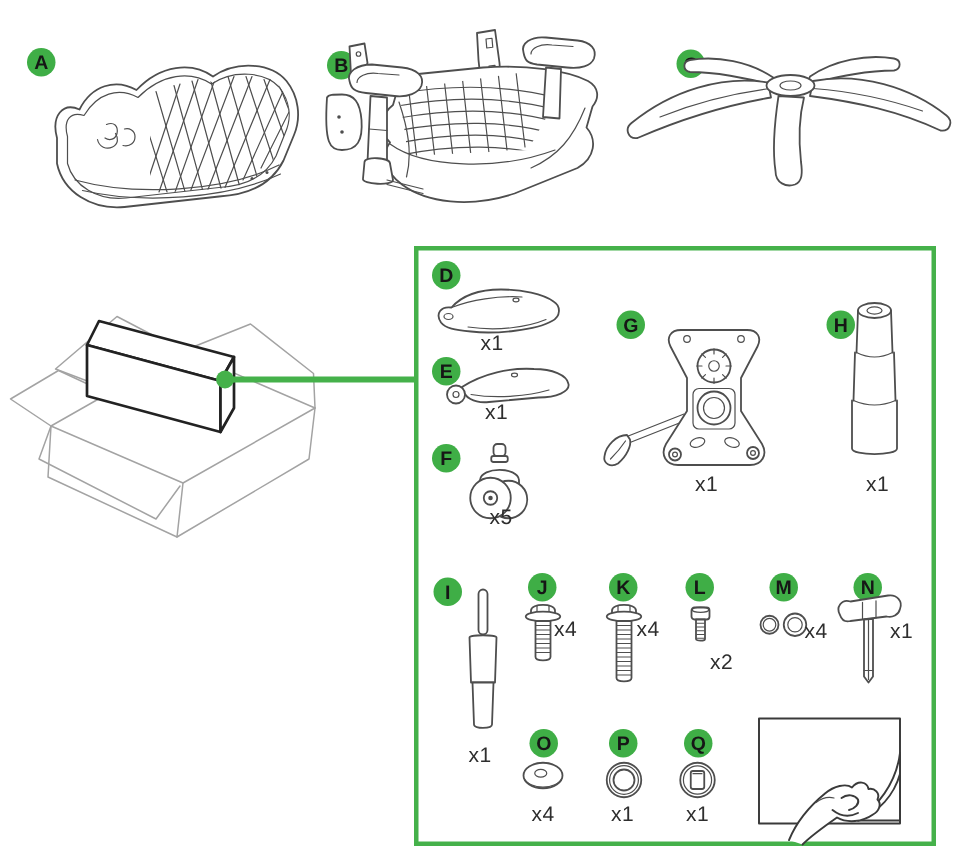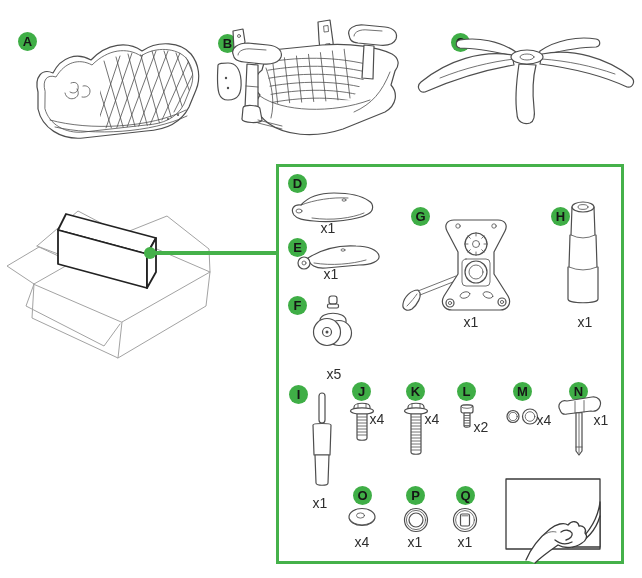--- a/index.html
+++ b/index.html
@@ -131,21 +131,21 @@
   <span class="badge" style="left:288px;top:296px">F</span>
   <svg class="la" style="left:310px;top:294px" width="46" height="56" viewBox="0 0 46 56">
     <rect x="19" y="2" width="8" height="8" rx="2.5"></rect>
     <rect x="17.5" y="10" width="11" height="4" rx="1.5"></rect>
     <path class="fw" d="M10,26 C11,17 35,17 36,26 L36,29 L10,29 Z"></path>
     <circle class="fw" cx="29" cy="39" r="12.5"></circle>
     <circle class="fw" cx="17" cy="38" r="13.5"></circle>
     <circle cx="17" cy="38" r="4.5"></circle>
       <circle class="dot" cx="17" cy="38" r="1.5"></circle>
   </svg>
-  <span class="qty" style="left:334px;top:366px">x5</span>
+  <span class="qty" style="left:334px;top:336px">x5</span>
 
   <span class="badge" style="left:411px;top:207px">G</span>
   <svg class="la" style="left:398px;top:214px" width="115" height="104" viewBox="0 0 115 104">
     <path class="thin" d="M58,62 L20,77 M60,66 L22,81"></path>
     <path class="fw" d="M20,76 C13,76 6,83 5,90 C4,95 9,98 14,95 C20,90 23,83 22,79 Z"></path>
     <path class="thin" d="M9,92 C13,88 17,83 19,80"></path>
     <path class="fw" d="M56,6 L100,6 C107,6 110,11 107,17 L96,38 L96,60 L110,82 C114,89 110,96 102,96 L54,96 C46,96 42,89 46,82 L60,60 L60,38 L49,17 C46,11 49,6 56,6 Z"></path>
     <circle class="thin" cx="60" cy="12" r="2.2"></circle>
       <circle class="thin" cx="96" cy="12" r="2.2"></circle>
     <circle cx="78" cy="30" r="11"></circle>
@@ -203,21 +203,21 @@
   </svg>
   <span class="qty" style="left:432px;top:411px">x4</span>
 
   <span class="badge" style="left:457px;top:382px">L</span>
   <svg class="la" style="left:457px;top:402px" width="20" height="28" viewBox="0 0 20 28">
     <rect class="fw" x="4" y="3" width="12" height="8" rx="2"></rect>
     <ellipse class="thin" cx="10" cy="4.5" rx="5.5" ry="1.8"></ellipse>
     <path class="fw" d="M7,11 L13,11 L13,24 C13,25.5 7,25.5 7,24 Z"></path>
     <path class="thin" d="M7.5,13.5 H12.5 M7.5,16 H12.5 M7.5,18.5 H12.5 M7.5,21 H12.5 M7.5,23.5 H12.5"></path>
   </svg>
-  <span class="qty" style="left:481px;top:419px">x2</span>
+  <span class="qty" style="left:481px;top:433px">x2</span>
 
   <span class="badge" style="left:513px;top:382px">M</span>
   <svg class="la" style="left:504px;top:407px" width="40" height="18" viewBox="0 0 40 18">
     <circle cx="9" cy="9.5" r="6"></circle>
       <circle class="thin" cx="9" cy="9.5" r="4.2"></circle>
     <circle cx="26" cy="9.5" r="7.5"></circle>
       <circle class="thin" cx="26" cy="9.5" r="4.8"></circle>
   </svg>
   <span class="qty" style="left:544px;top:412px">x4</span>
 

